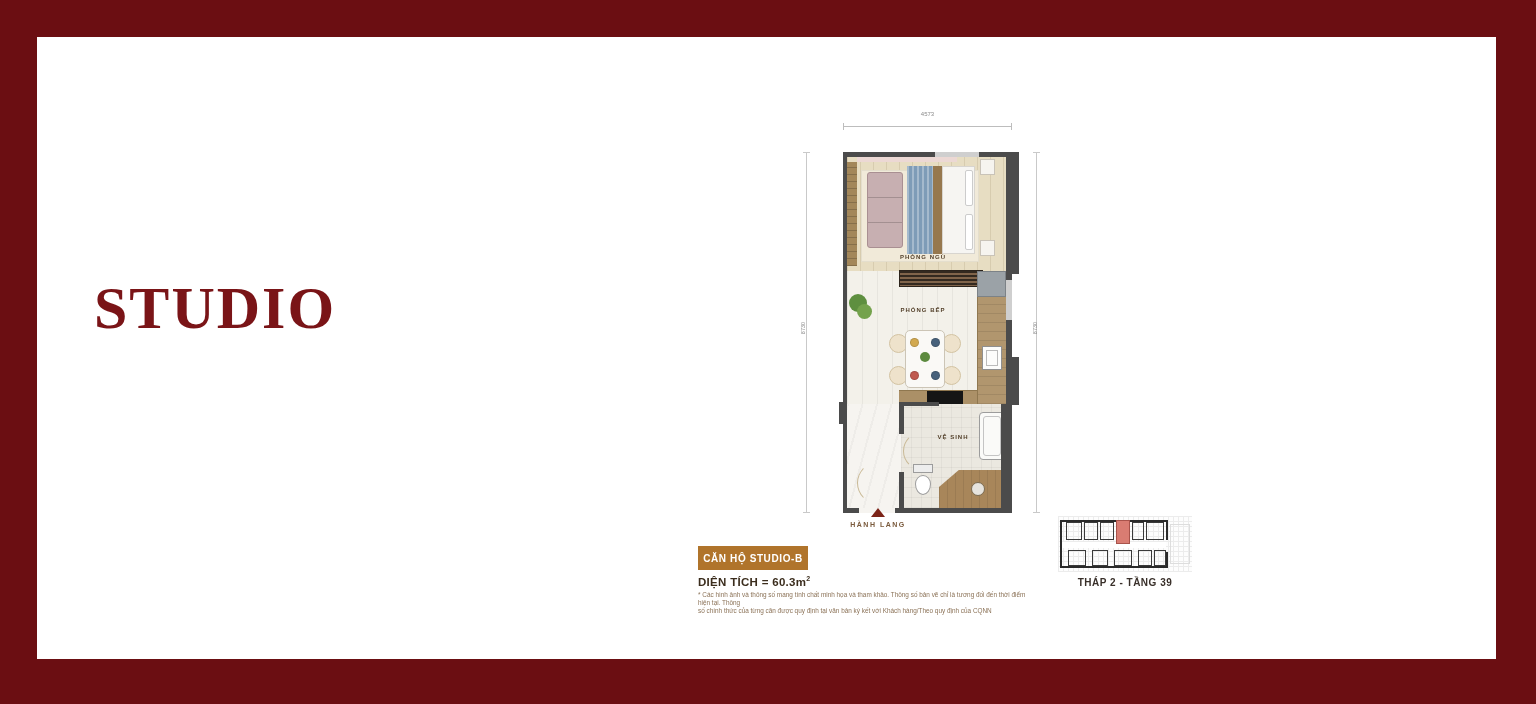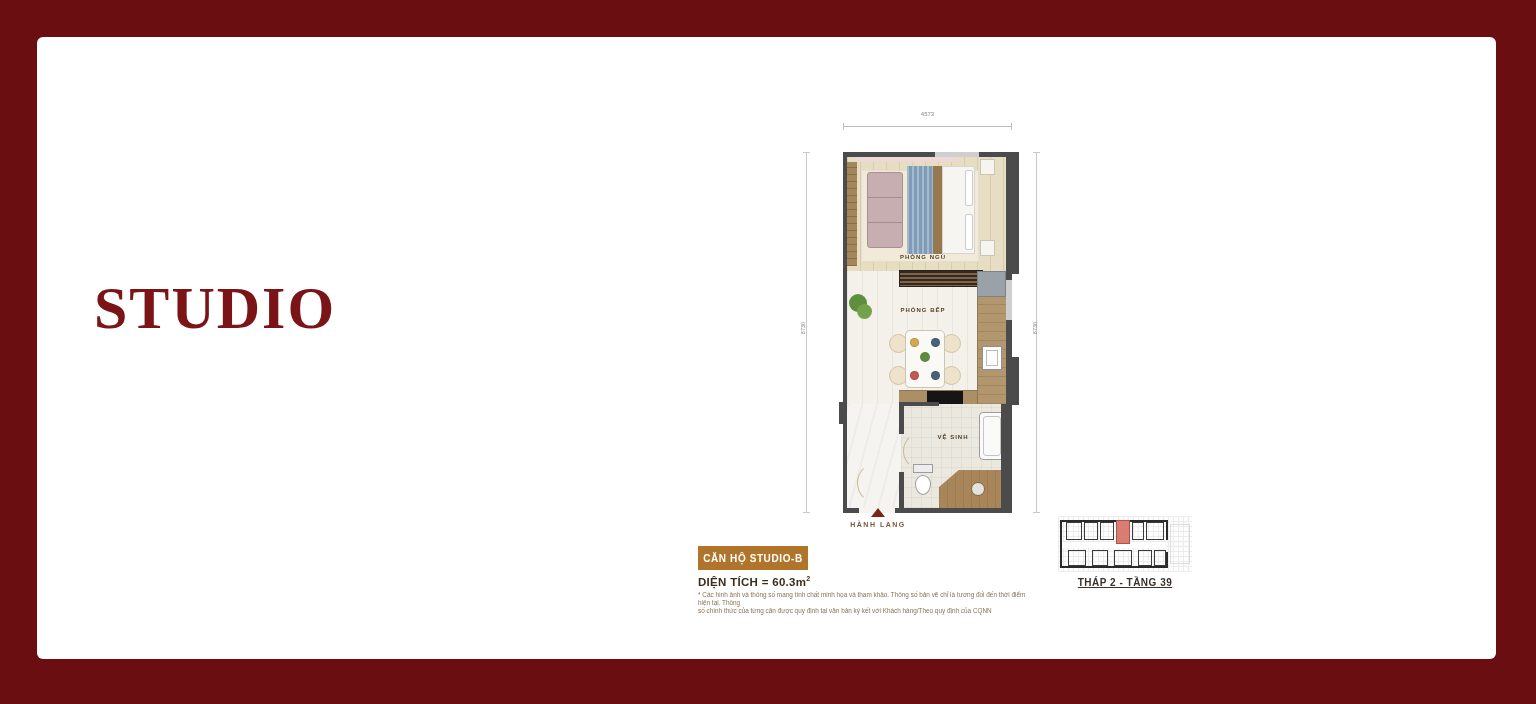--- a/index.html
+++ b/index.html
@@ -5,21 +5,21 @@
   * { margin:0; padding:0; box-sizing:border-box; }
   html,body { width:1536px; height:704px; }
   body {
     position:relative;
     background:#6B0E12;
     font-family:"Liberation Sans","DejaVu Sans",sans-serif;
     overflow:hidden;
   }
   .abs { position:absolute; }
 
-  .inner { left:37px; top:37px; width:1459px; height:622px; background:#ffffff;border-radius:6px; }
+  .inner { left:37px; top:37px; width:1459px; height:622px; background:#ffffff; }
 
   
   .title {
     left:57px; top:237px;
     font-family:"Liberation Serif","DejaVu Serif",serif;
     font-weight:bold; font-size:60px; letter-spacing:2px;
     color:#7A1417;
   }
 
   
@@ -155,21 +155,21 @@
   .pl-u4 { left:74px; top:6px; width:12px; height:18px; }
   .pl-u5 { left:88px; top:6px; width:18px; height:18px; }
   .pl-u6 { left:10px; top:34px; width:18px; height:16px; }
   .pl-u7 { left:34px; top:34px; width:16px; height:16px; }
   .pl-u8 { left:56px; top:34px; width:18px; height:16px; }
   .pl-u9 { left:80px; top:34px; width:14px; height:16px; }
   .pl-u10 { left:96px; top:34px; width:12px; height:16px; }
   .pl-highlight { left:58px; top:4px; width:14px; height:24px; background:#D97C72; border:1px solid #a8534b; }
   .pl-annex { left:112px; top:8px; width:20px; height:40px; border:1px solid #dddddd; }
   .locator-caption { left:1021px; top:540px; width:134px; text-align:center;
-    font-size:10px; font-weight:bold; letter-spacing:.5px; color:#39302a;text-decoration:underline; }
+    font-size:10px; font-weight:bold; letter-spacing:.5px; color:#39302a; }
 </style>
 </head>
 <body>
 
 <div class="abs inner">
 
   <div class="abs title">STUDIO</div>
 
   <div class="abs plan">
     <div class="abs dim-top-label">4573</div>

